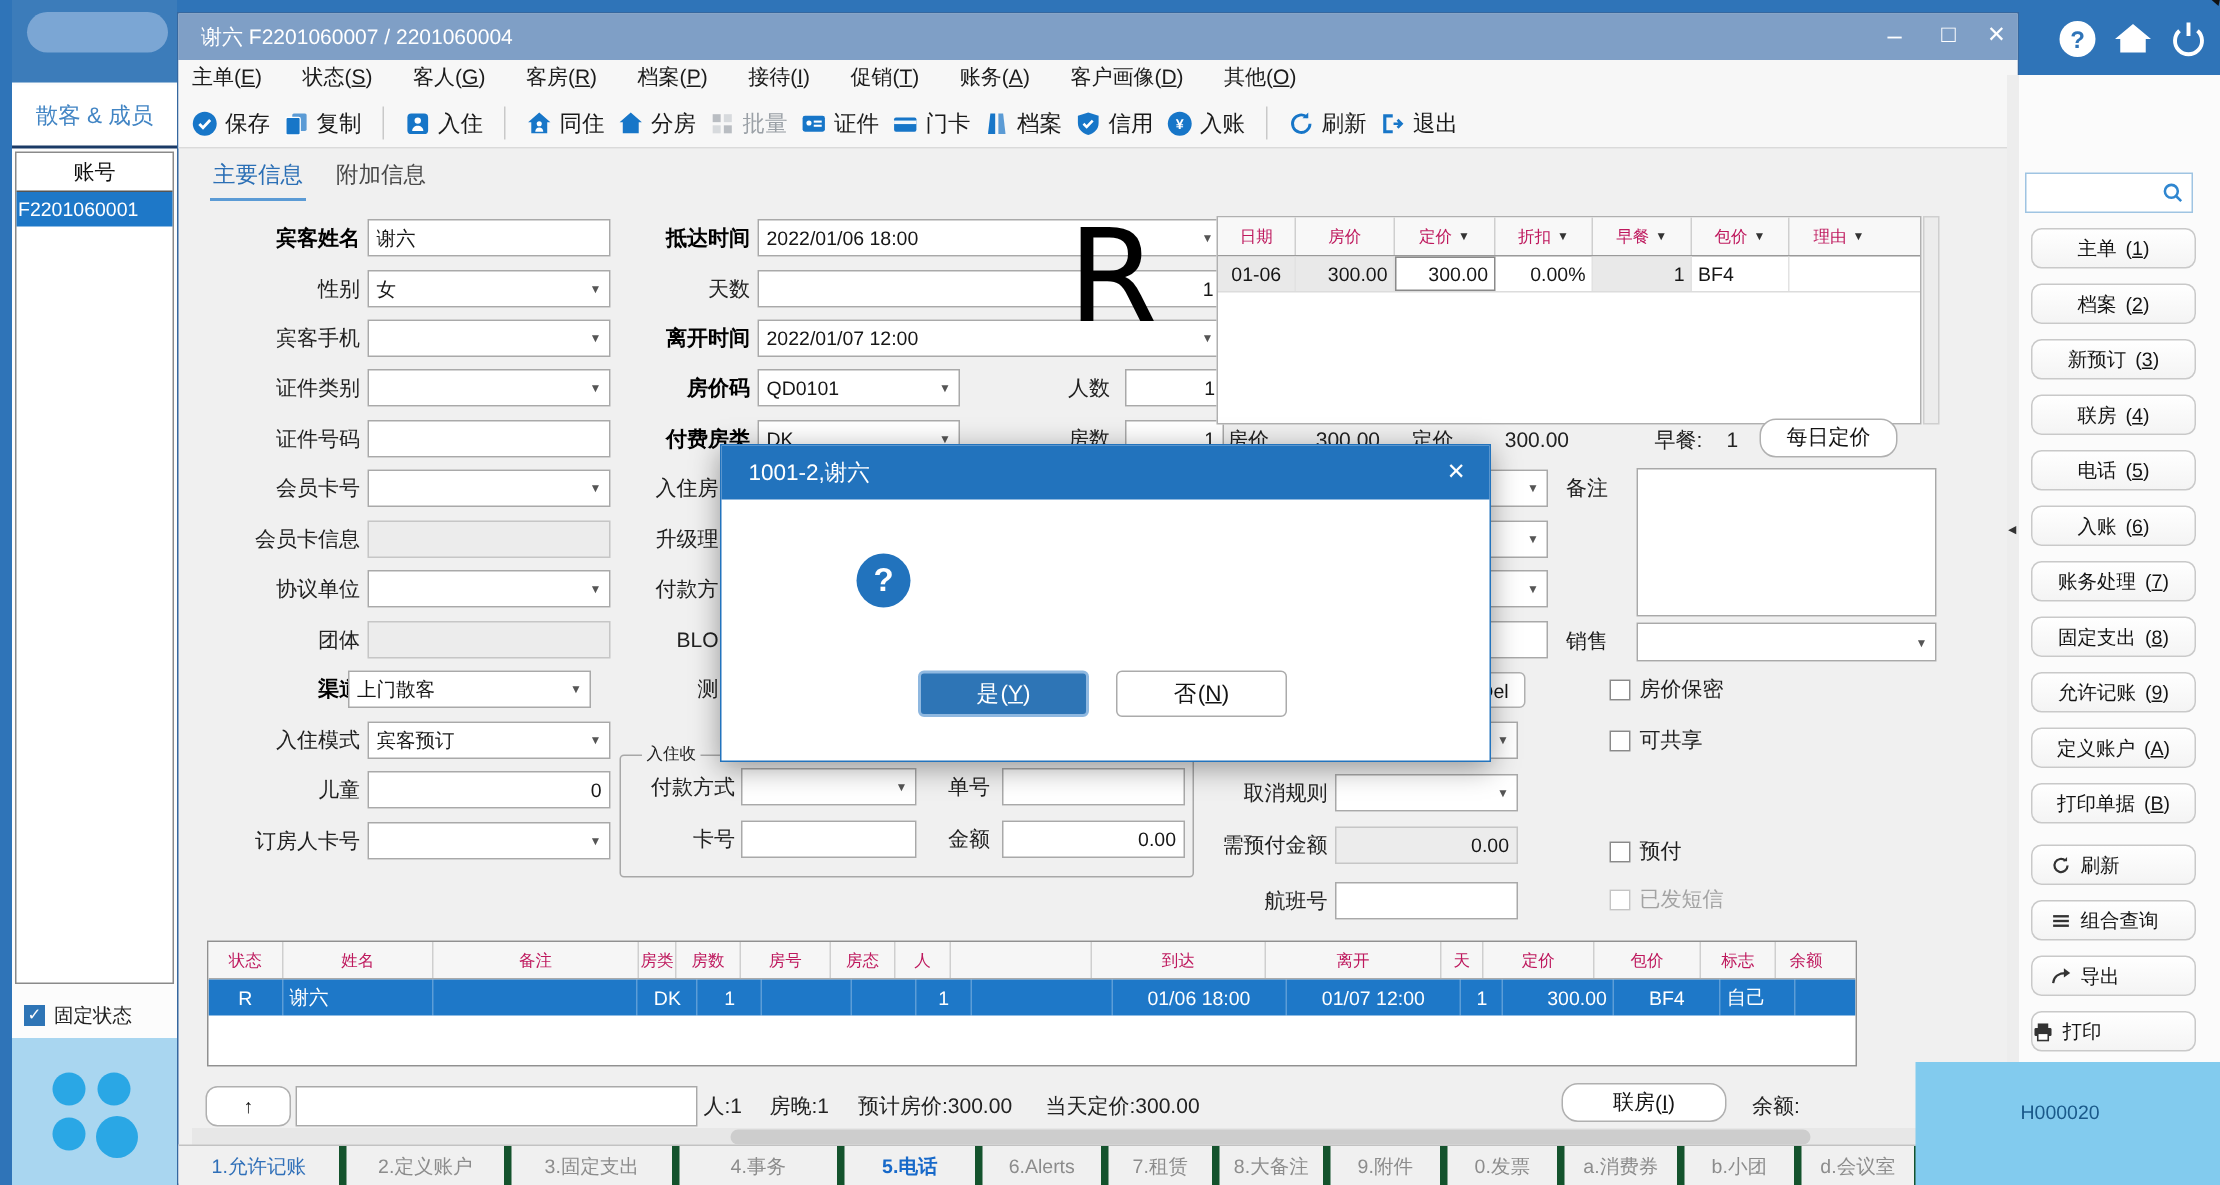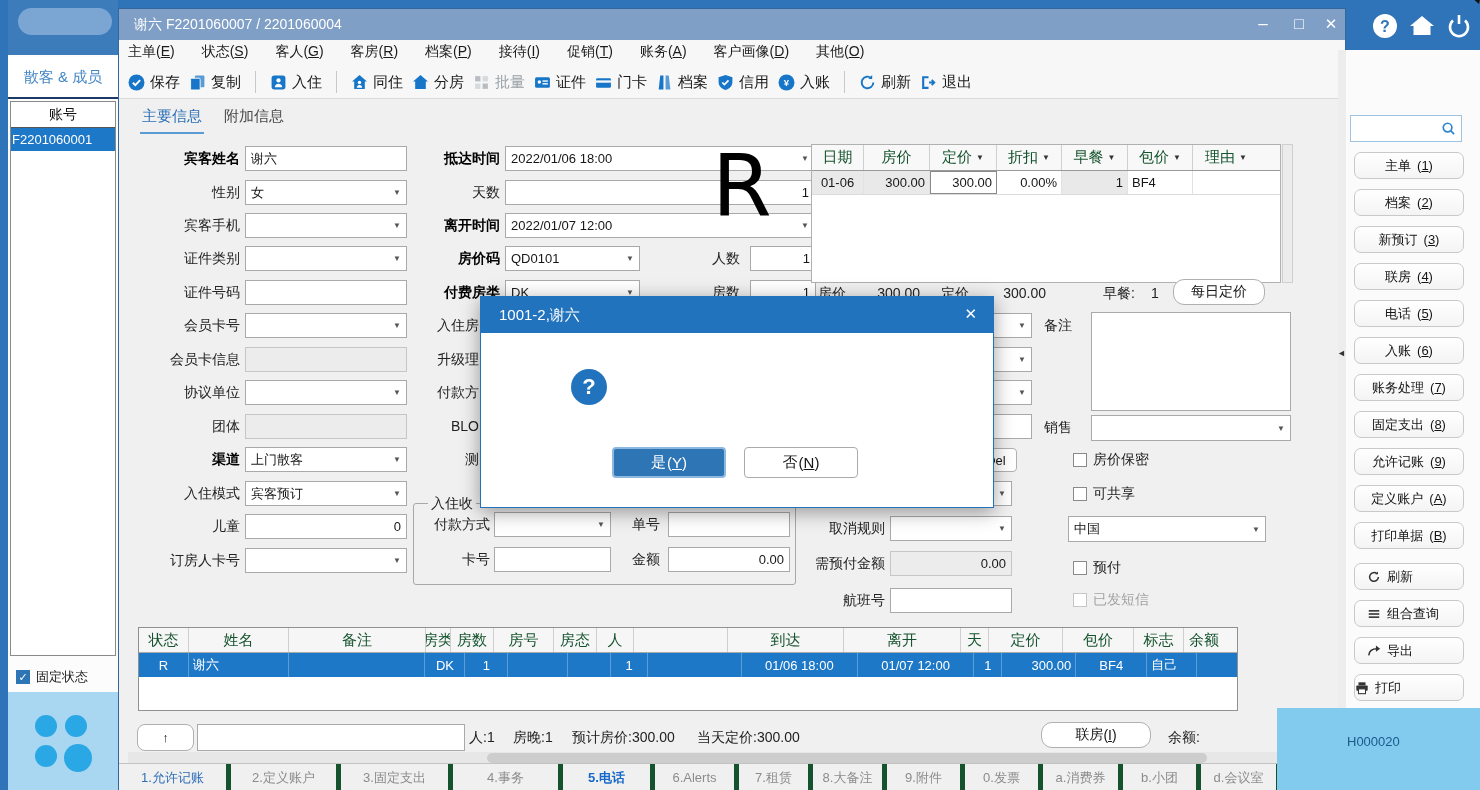--- a/index.html
+++ b/index.html
@@ -38,21 +38,21 @@
   .tsep{width:1px;height:22px;background:#c9c9c9;margin:0 5px;}
   
   .wbtn{position:absolute;background:#fff;border:1px solid #b0b0b0;border-radius:4px;display:flex;
         align-items:center;justify-content:center;font-size:13px;color:#141414;box-sizing:border-box;}
   .pill{border-radius:11px;}
   .sbtn{position:absolute;left:1354px;width:110px;height:27px;background:linear-gradient(#ffffff,#f4f4f4);
         border:1px solid #c9c9c9;border-radius:7px;display:flex;align-items:center;justify-content:center;
         gap:6px;font-size:13px;color:#141414;box-sizing:border-box;}
   
   .hc,.dc{box-sizing:border-box;display:flex;align-items:center;justify-content:center;overflow:hidden;white-space:nowrap;}
-  .hc{font-size:15px;color:#14532d;border-right:1px solid #cfcfcf;}
+  .hc{font-size:11px;color:#be185d;border-right:1px solid #cfcfcf;}
   .dc{font-size:13px;color:#161616;border-right:1px solid #e2e2e2;padding:0 4px;}
   .dc.r{justify-content:flex-end;} .dc.l{justify-content:flex-start;}
   .dc.g{background:#e9e9e9;}
   .selrow .dc{color:#fff;border-right:1px solid rgba(255,255,255,.28);background:transparent;}
   
   .btab{height:27px;line-height:27px;text-align:center;font-size:13px;color:#8c8c8c;
         border-right:5px solid #14532d;box-sizing:border-box;flex:none;overflow:hidden;white-space:nowrap;}
   .btab.blu{color:#2f6fb8;} .btab.act{color:#1769c9;font-weight:bold;}
   
   #dlg{position:absolute;left:480px;top:296px;width:512px;height:210px;background:#fff;
@@ -292,21 +292,21 @@
   <div class="lbl" style="left:128px;top:380px;width:112px;">协议单位</div>
   <div class="fld" style="left:245px;top:380px;width:162px;">
       <span class="val"></span>
       <span class="arw"></span>
     </div>
   <div class="lbl" style="left:128px;top:414px;width:112px;">团体</div>
   <div class="fld dis" style="left:245px;top:414px;width:162px;">
       <span class="val"></span>
     </div>
   <div class="lbl b" style="left:128px;top:447px;width:112px;">渠道</div>
-  <div class="fld" style="left:245px;top:447px;width:162px;">
+  <div class="fld" style="left:232px;top:447px;width:162px;">
       <span class="val">上门散客</span>
       <span class="arw"></span>
     </div>
   <div class="lbl" style="left:128px;top:481px;width:112px;">入住模式</div>
   <div class="fld" style="left:245px;top:481px;width:162px;">
       <span class="val">宾客预订</span>
       <span class="arw"></span>
     </div>
   <div class="lbl" style="left:128px;top:514px;width:112px;">儿童</div>
   <div class="fld rt" style="left:245px;top:514px;width:162px;">
@@ -376,21 +376,21 @@
     </div>
   <div class="wbtn" style="left:975px;top:448px;width:42px;height:24px;">
       <span>Del</span>
     </div>
   <div class="fld" style="left:890px;top:481px;width:122px;">
       <span class="val"></span>
       <span class="arw"></span>
     </div>
 
   <div class="abs" style="left:413px;top:503px;width:381px;height:80px;border:1px solid #a8a8a8;border-radius:3px;"></div>
-  <div class="abs" style="left:428px;top:495px;font-size:14px;color:#222;background:#f0f0f0;padding:0 3px;">入住收</div>
+  <div class="abs" style="left:428px;top:495px;font-size:11px;color:#222;background:#f0f0f0;padding:0 3px;">入住收</div>
   <div class="lbl" style="left:418px;top:512px;width:72px;">付款方式</div>
   <div class="fld" style="left:494px;top:512px;width:117px;">
       <span class="val"></span>
       <span class="arw"></span>
     </div>
   <div class="lbl" style="left:614px;top:512px;width:46px;">单号</div>
   <div class="fld" style="left:668px;top:512px;width:122px;">
       <span class="val"></span>
     </div>
   <div class="lbl" style="left:418px;top:547px;width:72px;">卡号</div>
@@ -490,24 +490,20 @@
       <span class="val"></span>
       <span class="arw"></span>
     </div>
   <div class="cb" style="left:1073px;top:451px;">
       <span class="box"></span>
       <span>房价保密</span>
     </div>
   <div class="cb" style="left:1073px;top:485px;">
       <span class="box"></span>
       <span>可共享</span>
-    </div>
-  <div class="fld" style="left:1068px;top:516px;width:198px;height:26px;">
-      <span class="val">中国</span>
-      <span class="arw"></span>
     </div>
   <div class="cb" style="left:1073px;top:559px;">
       <span class="box"></span>
       <span>预付</span>
     </div>
   <div class="cb dis" style="left:1073px;top:591px;">
       <span class="box"></span>
       <span>已发短信</span>
     </div>
 

